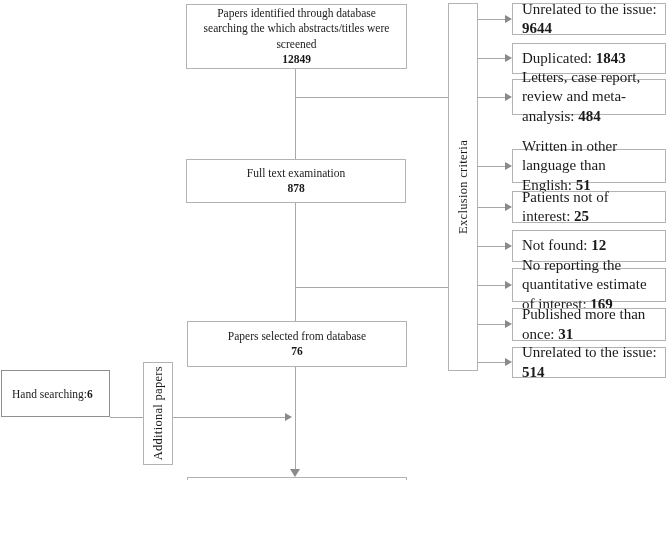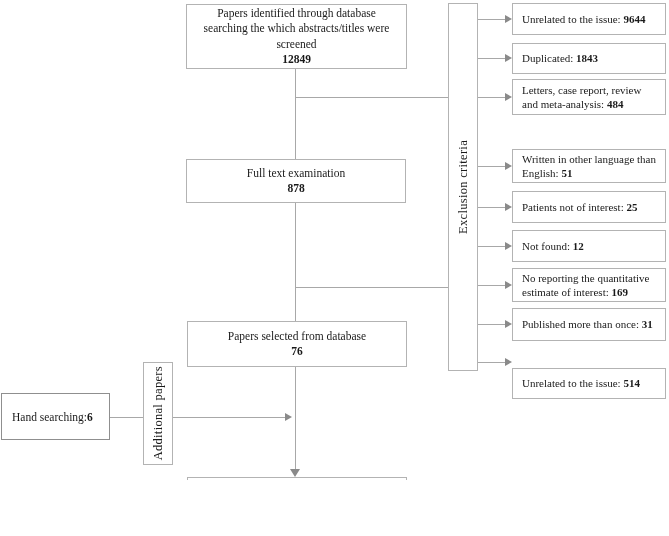--- a/index.html
+++ b/index.html
@@ -15,21 +15,21 @@
   .box{
     position:absolute;background:#fff;border:1px solid var(--border);
   }
   .mainbox{
     display:flex;flex-direction:column;align-items:center;justify-content:center;
     text-align:center;font-size:11.5px;line-height:1.32;padding:4px 12px;
   }
   .mainbox b{font-weight:bold;}
   .rightbox{
     left:512px;width:154px;display:flex;align-items:center;
-    font-size:11px;line-height:1.3;padding:2px 6px 2px 9px;text-align:left;
+    font-size:15px;line-height:1.3;padding:2px 6px 2px 9px;text-align:left;
   }
   .vbox{
     display:flex;align-items:center;justify-content:center;
   }
   .vtext{
     writing-mode:vertical-rl;transform:rotate(180deg);
     font-size:12.5px;letter-spacing:.3px;white-space:nowrap;
   }
   .handbox{
     display:flex;align-items:center;font-size:11.5px;padding-left:10px;
@@ -65,21 +65,21 @@
 
   <div class="box mainbox" style="left:187px;top:321px;width:220px;height:46px;">
     <span>Papers selected from database</span>
     <b>76</b>
   </div>
 
   <div class="box mainbox" style="left:187px;top:477px;width:220px;height:56px;">
     <b>82</b>
   </div>
 
-  <div class="box handbox" style="left:1px;top:393px;width:109px;height:47px;">
+  <div class="box handbox" style="left:1px;top:370px;width:109px;height:47px;">
     <span>Hand searching: </span>
       <b>6</b>
   </div>
 
   <div class="box vbox" style="left:143px;top:362px;width:30px;height:103px;">
     <span class="vtext">Additional papers</span>
   </div>
 
   <div class="box vbox" style="left:448px;top:3px;width:30px;height:368px;">
     <span class="vtext">Exclusion criteria</span>
@@ -102,21 +102,21 @@
   </div>
   <div class="box rightbox" style="top:230px;height:32px;text-align:center;">
     <span><span>Not found: </span><b>12</b></span>
   </div>
   <div class="box rightbox" style="top:268px;height:34px;">
     <span><span>No reporting the quantitative estimate of interest: </span><b>169</b></span>
   </div>
   <div class="box rightbox" style="top:308px;height:33px;">
     <span><span>Published more than once: </span><b>31</b></span>
   </div>
-  <div class="box rightbox" style="top:368px;height:31px;font-family:Liberation Serif, serif;">
+  <div class="box rightbox" style="top:347px;height:31px;font-family:Liberation Serif, serif;">
     <span><span>Unrelated to the issue: </span><b>514</b></span>
   </div>
 
   <div class="vline" style="left:295px;top:69px;height:90px;"></div>
   <div class="vline" style="left:295px;top:203px;height:118px;"></div>
   <div class="vline" style="left:295px;top:367px;height:102px;"></div>
   <div class="arrow-down" style="left:290px;top:469px;"></div>
 
   <div class="hline" style="left:295px;top:97px;width:153px;"></div>
   <div class="hline" style="left:295px;top:287px;width:153px;"></div>

